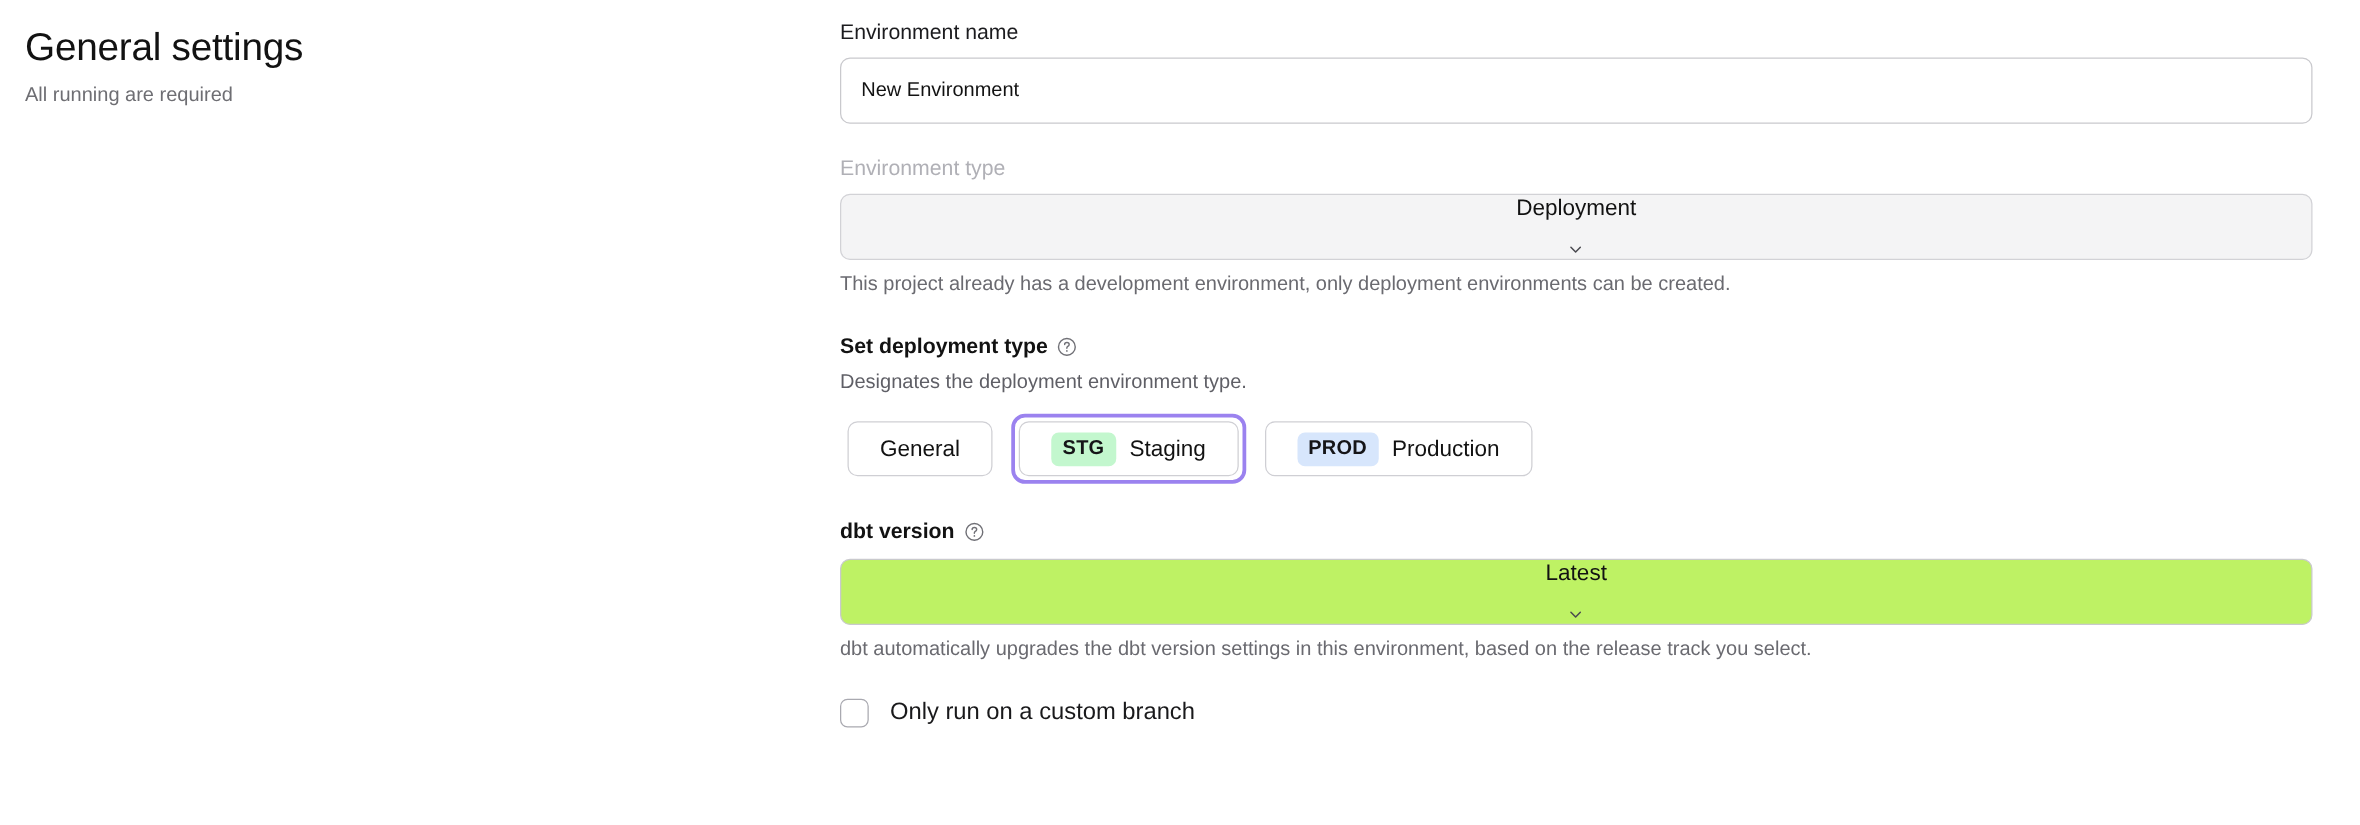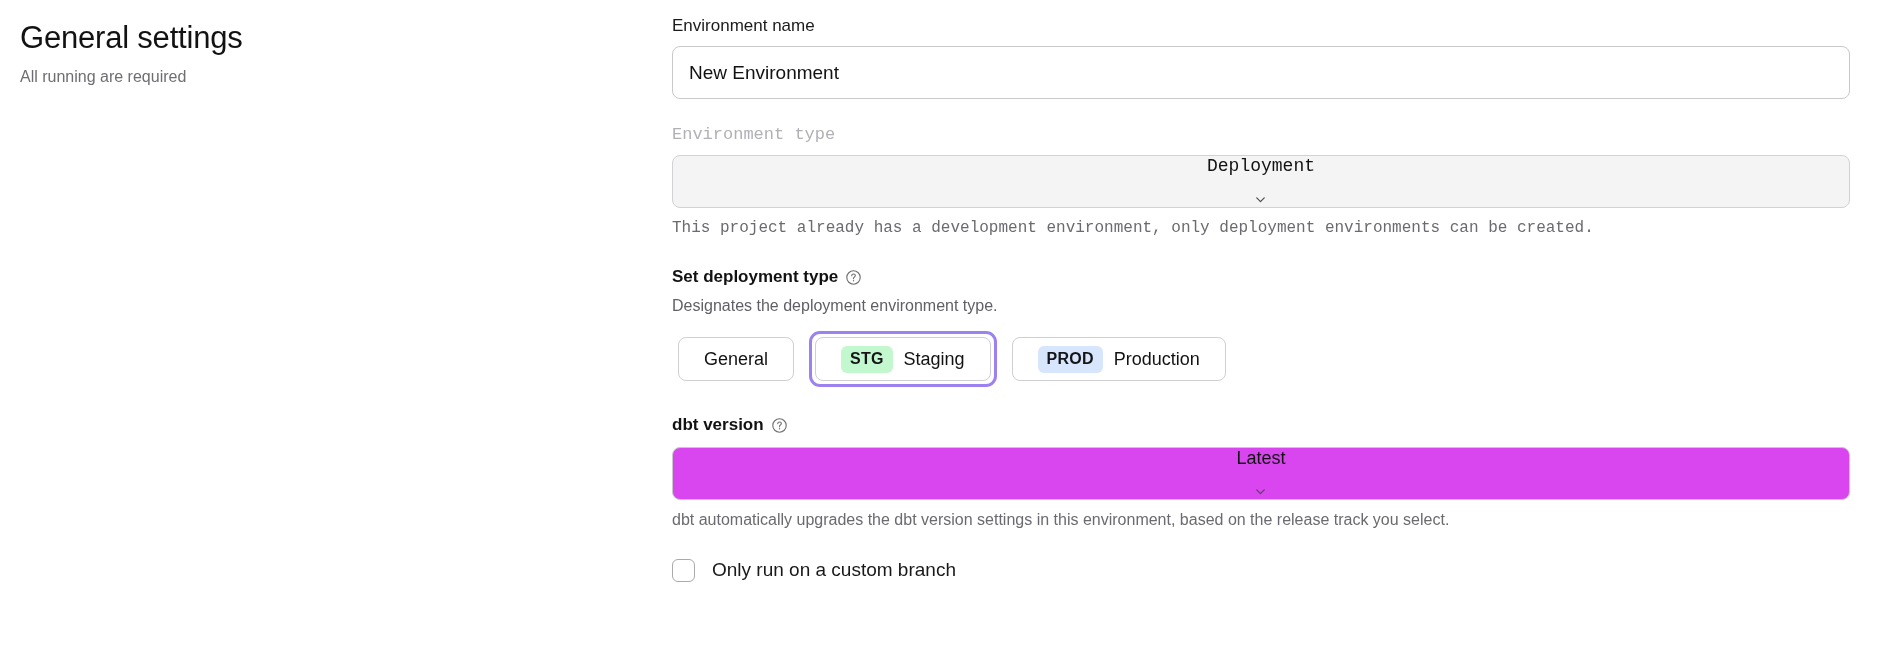--- a/index.html
+++ b/index.html
@@ -86,42 +86,42 @@
 
   .text-input {
     width: 100%;
     height: 53px;
     border: 1px solid #c9c9cd;
     border-radius: 8px;
     background: #ffffff;
     display: flex;
     align-items: center;
     padding: 0 16px;
-    font-size: 19px;
+    font-size: 16px;
     color: #121212;
     cursor: text;
   }
 
   .select-box {
     width: 100%;
     height: 53px;
     border: 1px solid #d2d2d6;
     border-radius: 8px;
     background: #f4f4f5;
     display: flex;
     align-items: center;
     justify-content: space-between;
     padding: 0 16px;
     font-size: 18px;
     color: #121212;
     cursor: pointer;
     flex-direction: column;
   }
   .select-box.enabled {
-    background: #d946ef;
+    background: #bef264;
     border-color: #c9c9cd;
   }
   .chev {
     color: #4a4a50;
     display: inline-flex;
     align-items: center;
     flex: none;
     margin-right: 2px;
   }
   .chev svg { display: block; }
@@ -133,21 +133,21 @@
     margin-top: 9px;
   }
   .sub-text {
     font-size: 16px;
     line-height: 22px;
     color: #5f5f66;
     margin-top: 6px;
   }
 
   
-  .block-env-type { margin-top: 24px; font-family: Liberation Mono, monospace; }
+  .block-env-type { margin-top: 24px; }
   .block-deploy-type { margin-top: 26px; }
   .block-dbt-version { margin-top: 26px; }
   .block-checkbox { margin-top: 26px; }
 
   
   .seg-group {
     display: flex;
     align-items: center;
     gap: 9px;
     margin-top: 14px;

